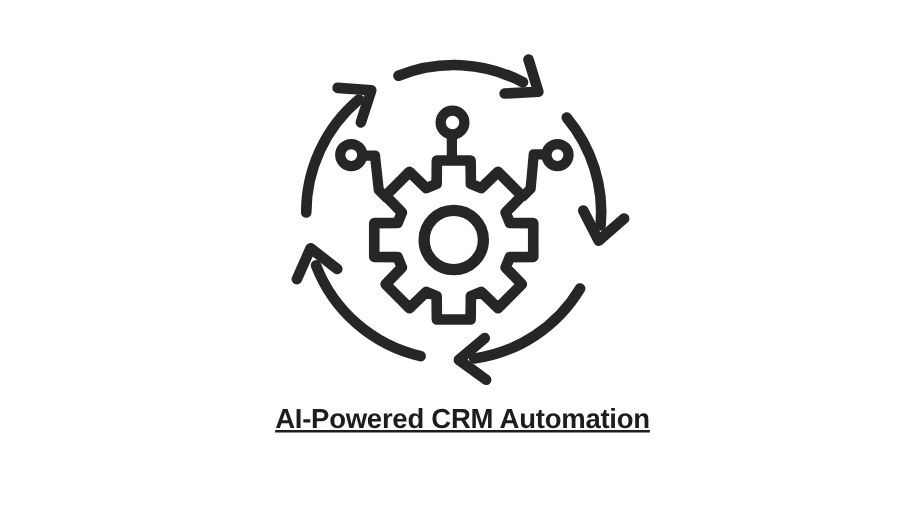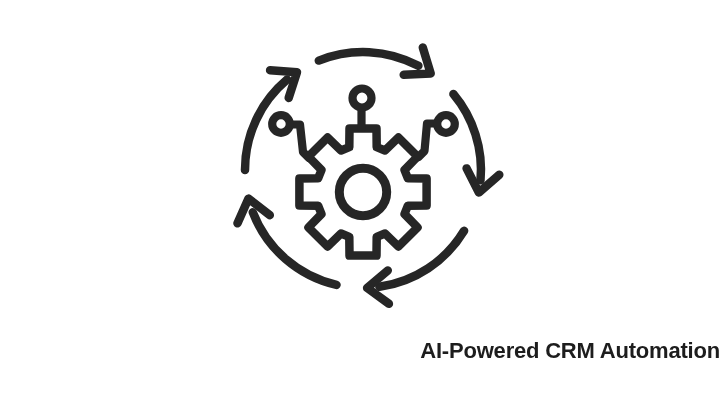--- a/index.html
+++ b/index.html
@@ -18,29 +18,30 @@
   }
   .illustration-svg {
     position: absolute;
     left: 225px;
     top: 35px;
     width: 285px;
     height: 280px;
   }
   .caption {
     position: absolute;
-    top: 340px;
+    top: 324px;
     left: 20px;
     width: 700px;
-    text-align: right;
+    text-align: center;
     font-size: 22px;
     font-weight: 700;
     line-height: 1;
     letter-spacing: -0.2px;
     color: #1d1d1d;
+    text-decoration: underline;
   }
 </style>
 </head>
 <body>
 
 <div class="canvas">
 
   <svg class="illustration-svg" viewBox="225 35 285 280" xmlns="http://www.w3.org/2000/svg">
     <g fill="none" stroke="#262626" stroke-linecap="round" stroke-linejoin="round">
 

